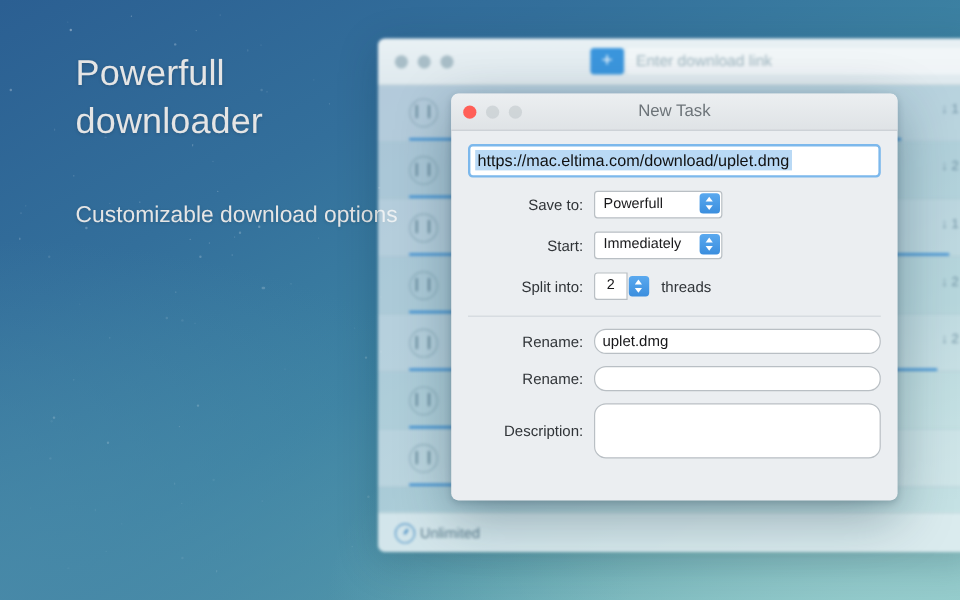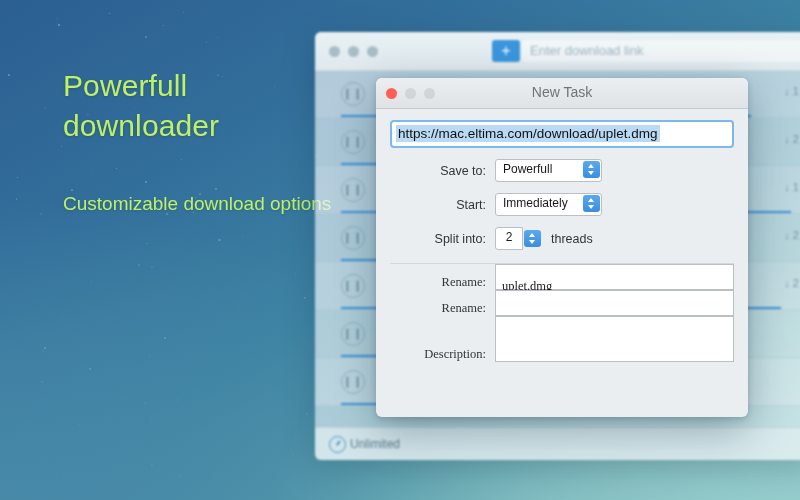--- a/index.html
+++ b/index.html
@@ -12,21 +12,21 @@
   #bg{
     position:absolute;inset:0;
     background:
       radial-gradient(ellipse 120% 90% at 100% 100%, rgba(150,205,205,.95) 0%, rgba(150,205,205,0) 55%),
       radial-gradient(ellipse 110% 100% at 0% 100%, rgba(72,137,168,.95) 0%, rgba(72,137,168,0) 60%),
       linear-gradient(150deg, #2b5f92 0%, #336f9b 28%, #3d83a3 52%, #59a0ac 75%, #8fc4c6 100%);
   }
   #stars{position:absolute;inset:0;opacity:.55;}
   #stars i{position:absolute;display:block;background:#fff;border-radius:50%;opacity:.5;}
   
-  #copy{position:absolute;left:63px;top:66px;width:270px;color:#bef264;}
+  #copy{position:absolute;left:63px;top:42px;width:270px;color:#e5e5e5;}
   #headline{font-size:30px;line-height:1.32;font-weight:400;letter-spacing:.1px;
     text-shadow:0 1px 3px rgba(0,0,0,.18);}
   #features{margin-top:46px;}
   .feature{font-size:19px;line-height:1.42;font-weight:400;margin-bottom:28px;
     text-shadow:0 1px 3px rgba(0,0,0,.15);}
   
   #app{
     position:absolute;left:315px;top:32px;width:500px;height:428px;
     border-radius:6px;overflow:hidden;
     background:rgba(233,243,246,.60);
@@ -96,23 +96,23 @@
   .stepper-btn:before,.stepper-btn:after{content:"";position:absolute;left:5px;width:0;height:0;
     border-left:3.5px solid transparent;border-right:3.5px solid transparent;}
   .stepper-btn:before{top:3px;border-bottom:4px solid #fff;}
   .stepper-btn:after{bottom:3px;border-top:4px solid #fff;}
   #split-box{width:26px;height:21px;border:1px solid #b9bfc4;border-radius:3px 0 0 3px;
     background:#fff;font-size:12px;line-height:19px;text-align:center;color:#18181a;}
   #split-step{position:relative;width:18px;height:21px;}
   #split-step .stepper-btn{right:0;top:2px;}
   #threads-label{margin-left:10px;font-size:12.5px;color:#303438;}
   #divider{margin:13px 0 0 0;height:1px;background:#d3d8dc;}
-  .trow{display:flex;align-items:flex-end;margin-top:0;font-family:Liberation Serif, serif;}
-  .tinput{flex:1;box-sizing:border-box;height:21px;border:1px solid #b9bfc4;border-radius:0;
-    background:#fff;font-size:12.5px;color:#18181a;padding:12px 6px;line-height:19px;}
+  .trow{display:flex;align-items:center;margin-top:10px;}
+  .tinput{flex:1;box-sizing:border-box;height:21px;border:1px solid #b9bfc4;border-radius:10px;
+    background:#fff;font-size:12.5px;color:#18181a;padding:0 6px;line-height:19px;}
   .tinput.area{height:46px;}
 </style>
 </head>
 <body>
 
 <div id="bg"></div>
 <div id="stars">
     <i style="left: 161.837px; top: 269.179px; width: 0.78476px; height: 0.78476px; opacity: 0.185861;"></i>
     <i style="left: 146.259px; top: 243.064px; width: 0.725693px; height: 0.725693px; opacity: 0.404346;"></i>
     <i style="left: 194.509px; top: 197.195px; width: 1.0551px; height: 1.0551px; opacity: 0.409877;"></i>

